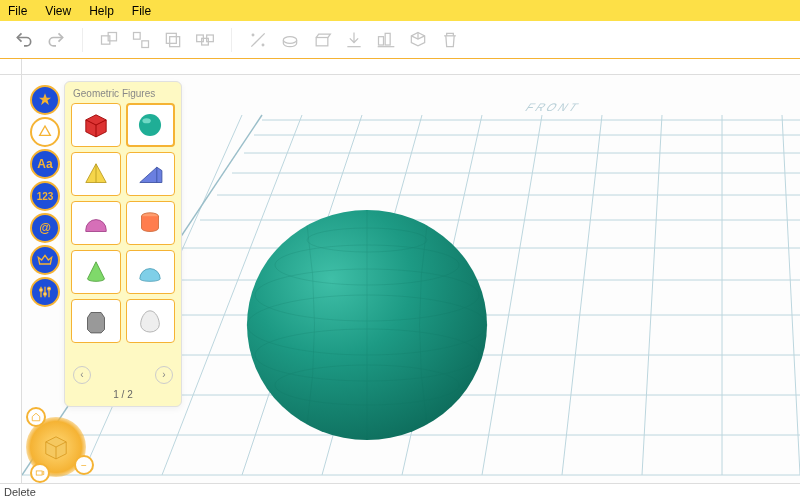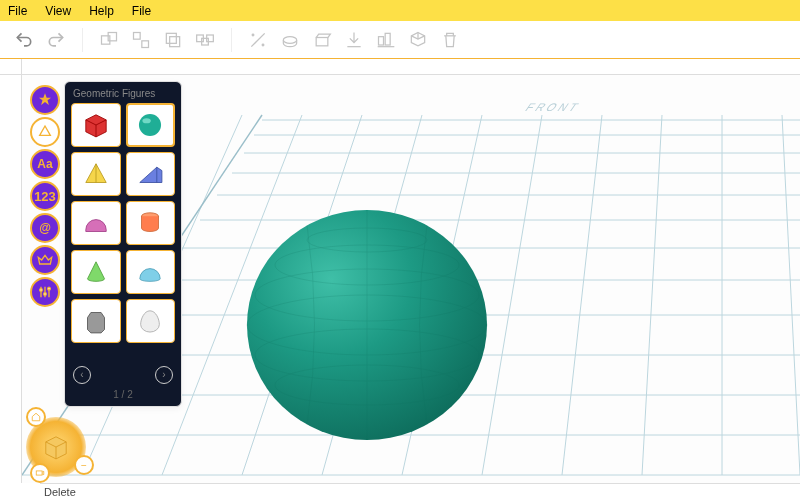--- a/index.html
+++ b/index.html
@@ -9,32 +9,32 @@
   .toolbar { height: 38px; background: #fff; border-bottom: 1px solid #f5b334; display: flex; align-items: center; padding: 0 8px; }
   .toolbar .grp { display: flex; align-items: center; }
   .toolbar .sep { width: 1px; height: 24px; background: #eee; margin: 0 10px; }
   .tool-btn { width: 26px; height: 26px; display: flex; align-items: center; justify-content: center; margin: 0 3px; color: #c4c4c4; cursor: pointer; }
   .tool-btn svg { width: 20px; height: 20px; }
   .workspace { position: relative; width: 800px; height: 440px; }
   .ruler-top { position: absolute; top: 0; left: 22px; right: 0; height: 16px; background: #fff; border-bottom: 1px solid #ddd; }
   .ruler-left { position: absolute; top: 16px; left: 0; width: 22px; bottom: 16px; background: #fff; border-right: 1px solid #ddd; }
   .ruler-corner { position: absolute; top: 0; left: 0; width: 22px; height: 16px; background: #fff; border-right: 1px solid #ddd; border-bottom: 1px solid #ddd; }
   .canvas { position: absolute; top: 16px; left: 22px; right: 0; bottom: 16px; background: #fdfdfd; overflow: hidden; }
-  .statusbar { position: absolute; bottom: 0; left: 0; right: 0; height: 16px; background: #fff; border-top: 1px solid #ddd; font-size: 11px; color: #444; padding-left: 4px; display: flex; align-items: center; margin-left: 40px; }
+  .statusbar { position: absolute; bottom: 0; left: 0; right: 0; height: 16px; background: #fff; border-top: 1px solid #ddd; font-size: 11px; color: #444; padding-left: 4px; display: flex; align-items: center; }
   .side-icons { position: absolute; top: 26px; left: 30px; display: flex; flex-direction: column; gap: 2px; z-index: 5; }
-  .side-btn { width: 30px; height: 30px; border-radius: 50%; background: #6d28d9; border: 2px solid #f5b334; display: flex; align-items: center; justify-content: center; color: #f5b334; font-size: 12px; font-weight: bold; cursor: pointer; }
+  .side-btn { width: 30px; height: 30px; border-radius: 50%; background: #1d4ed8; border: 2px solid #f5b334; display: flex; align-items: center; justify-content: center; color: #f5b334; font-size: 12px; font-weight: bold; cursor: pointer; }
   .side-btn.active { background: #fff; }
   .side-btn svg { width: 16px; height: 16px; }
   .corner-icons { position: absolute; bottom: 22px; left: 26px; z-index: 5; }
   .corner-glow { width: 60px; height: 60px; border-radius: 50%; background: radial-gradient(circle, #ffd978 0%, #f5b334 60%, rgba(245,179,52,0) 80%); display: flex; align-items: center; justify-content: center; position: relative; }
   .corner-mini { position: absolute; width: 20px; height: 20px; border-radius: 50%; background: #fff; border: 2px solid #f5b334; display: flex; align-items: center; justify-content: center; color: #f5b334; font-size: 10px; }
   .mini-home { top: -10px; left: 0; }
   .mini-cam { bottom: -6px; left: 4px; }
   .mini-minus { bottom: 2px; right: -8px; }
-  .panel { position: absolute; top: 22px; left: 64px; width: 118px; background: #0f172a; border: 1px solid #e0e0e0; border-radius: 6px; padding: 6px 6px 4px 6px; z-index: 6; box-shadow: 0 2px 6px rgba(0,0,0,0.05); }
+  .panel { position: absolute; top: 22px; left: 64px; width: 118px; background: #fef9c3; border: 1px solid #e0e0e0; border-radius: 6px; padding: 6px 6px 4px 6px; z-index: 6; box-shadow: 0 2px 6px rgba(0,0,0,0.05); }
   .panel-title { font-size: 10px; color: #888; padding: 0 2px 4px 2px; }
   .shape-grid { display: grid; grid-template-columns: 1fr 1fr; gap: 5px; }
   .shape-cell { border: 1px solid #f5b334; border-radius: 4px; height: 44px; display: flex; align-items: center; justify-content: center; background: #fff; cursor: pointer; }
   .shape-cell.selected { border: 2px solid #f5b334; }
   .panel-pager { display: flex; align-items: center; justify-content: space-between; padding: 6px 2px 2px 2px; }
   .pager-btn { width: 18px; height: 18px; border-radius: 50%; border: 1px solid #ccc; display: flex; align-items: center; justify-content: center; font-size: 10px; color: #888; cursor: pointer; }
   .pager-txt { font-size: 10px; color: #666; margin-top: 40px; }
   .front-label { position: absolute; top: 26px; right: 220px; color: #b9d0d8; font-size: 11px; letter-spacing: 3px; transform: skewX(-35deg); }
 </style>
 </head>
@@ -208,21 +208,21 @@
         <svg viewBox="0 0 24 24" fill="#f5b334">
           <path d="M12 2l2.5 6.5H21l-5.2 4 2 7L12 15l-5.8 4.5 2-7L3 8.5h6.5z"></path>
         </svg>
       </div>
     <div class="side-btn active">
         <svg viewBox="0 0 24 24" fill="none" stroke="#f5b334" stroke-width="2">
           <path d="M12 3l8 14H4z"></path>
         </svg>
       </div>
     <div class="side-btn">Aa</div>
-    <div class="side-btn" style="font-size:13px">123</div>
+    <div class="side-btn" style="font-size:10px">123</div>
     <div class="side-btn">@</div>
     <div class="side-btn">
         <svg viewBox="0 0 24 24" fill="none" stroke="#f5b334" stroke-width="2">
           <path d="M4 18h16l2-10-5 4-5-7-5 7-5-4z"></path>
         </svg>
       </div>
     <div class="side-btn">
         <svg viewBox="0 0 24 24" fill="none" stroke="#f5b334" stroke-width="2">
           <path d="M6 4v16M12 4v16M18 4v16"></path>
           <circle cx="6" cy="9" r="2" fill="#fff"></circle>

